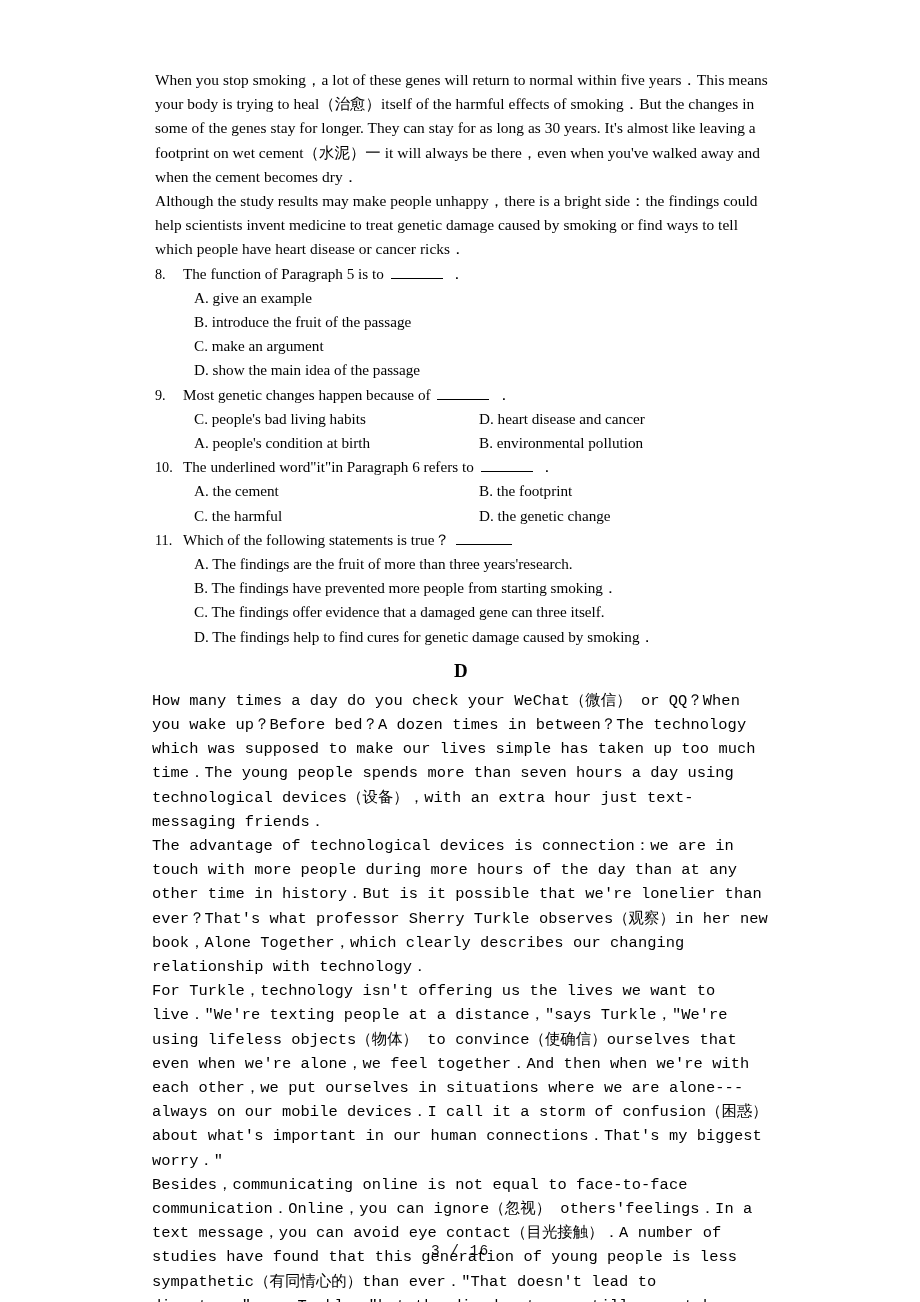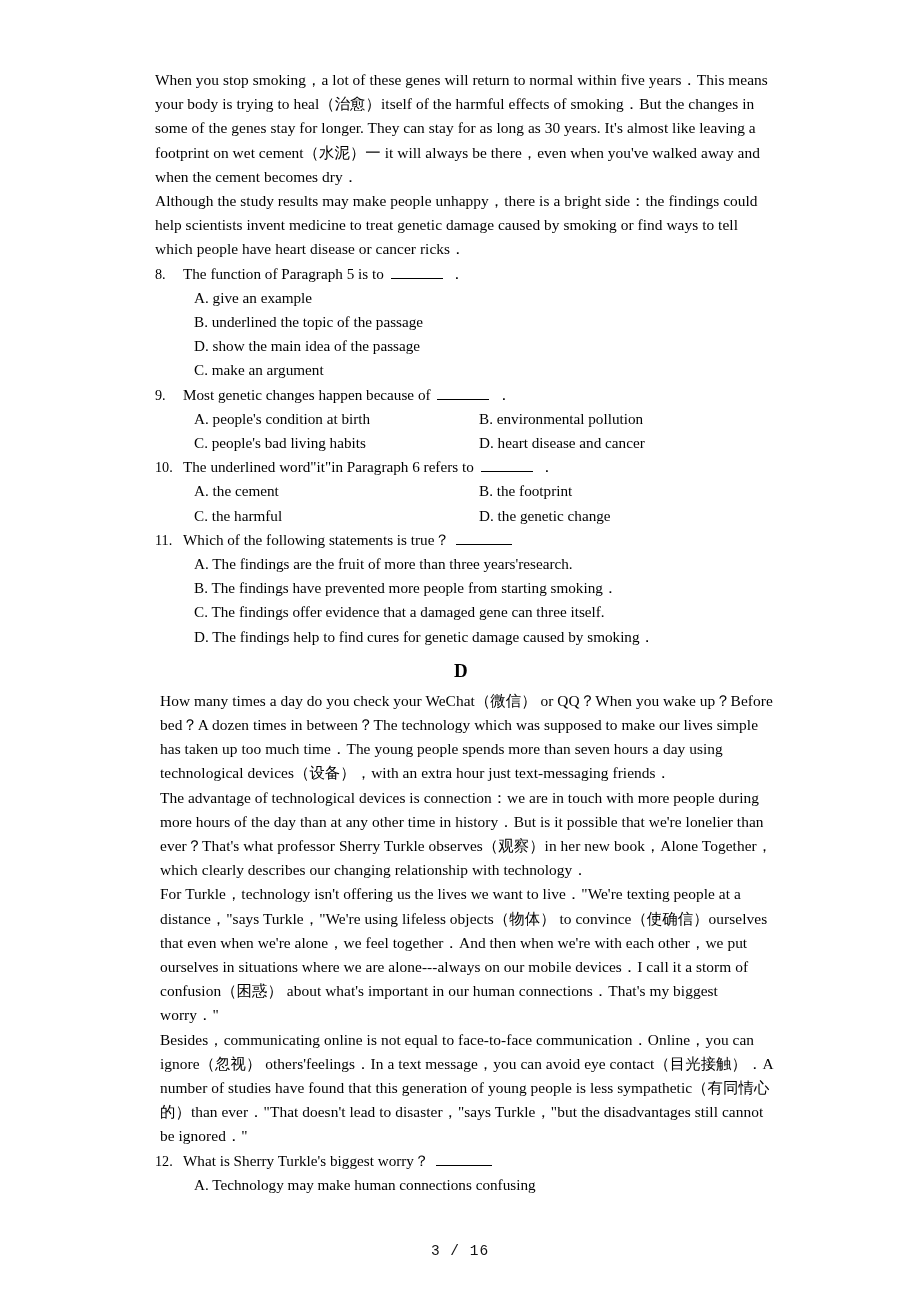--- a/index.html
+++ b/index.html
@@ -33,22 +33,23 @@
     line-height: 24.2px;
     text-align: left;
     margin: 0;
     letter-spacing: 0.05px;
   }
   .para.first-block {
     margin-left: 3px;
     width: 615px;
   }
   .para.d-block {
-    margin-left: 8px;
+    margin-left: 0px;
     width: 618px;
+    font-family: Liberation Mono, monospace;
   }
   
   .q {
     position: relative;
     font-size: 15.2px;
     line-height: 24.2px;
     margin: 0;
     padding-left: 31px;
     min-height: 24.2px;
   }
@@ -136,62 +137,62 @@
     <div class="opts">
       <div class="optline">
         <span class="opt full">
           <span class="letter">A</span><span class="dot">.</span>
           <span>give an example</span>
         </span>
       </div>
       <div class="optline">
         <span class="opt full">
           <span class="letter">B</span><span class="dot">.</span>
-          <span>underlined the topic of the passage</span>
+          <span>introduce the fruit of the passage</span>
+        </span>
+      </div>
+      <div class="optline">
+        <span class="opt full">
+          <span class="letter">C</span><span class="dot">.</span>
+          <span>make an argument</span>
         </span>
       </div>
       <div class="optline">
         <span class="opt full">
           <span class="letter">D</span><span class="dot">.</span>
           <span>show the main idea of the passage</span>
-        </span>
-      </div>
-      <div class="optline">
-        <span class="opt full">
-          <span class="letter">C</span><span class="dot">.</span>
-          <span>make an argument</span>
         </span>
       </div>
     </div>
 
     <div class="q">
       <span class="qnum">9.</span>
       <span class="qtext">Most genetic changes happen because of</span>
       <span class="blank"></span>
       <span class="qtext">．</span>
     </div>
     <div class="opts">
       <div class="optline">
         <span class="opt col1">
+          <span class="letter">C</span><span class="dot">.</span>
+          <span>people's bad living habits</span>
+        </span>
+        <span class="opt col2">
+          <span class="letter">D</span><span class="dot">.</span>
+          <span>heart disease and cancer</span>
+        </span>
+      </div>
+      <div class="optline">
+        <span class="opt col1">
           <span class="letter">A</span><span class="dot">.</span>
           <span>people's condition at birth</span>
         </span>
         <span class="opt col2">
           <span class="letter">B</span><span class="dot">.</span>
           <span>environmental pollution</span>
-        </span>
-      </div>
-      <div class="optline">
-        <span class="opt col1">
-          <span class="letter">C</span><span class="dot">.</span>
-          <span>people's bad living habits</span>
-        </span>
-        <span class="opt col2">
-          <span class="letter">D</span><span class="dot">.</span>
-          <span>heart disease and cancer</span>
         </span>
       </div>
     </div>
 
     <div class="q">
       <span class="qnum">10.</span>
       <span class="qtext">The underlined word"it"in Paragraph 6 refers to</span>
       <span class="blank"></span>
       <span class="qtext">．</span>
     </div>

